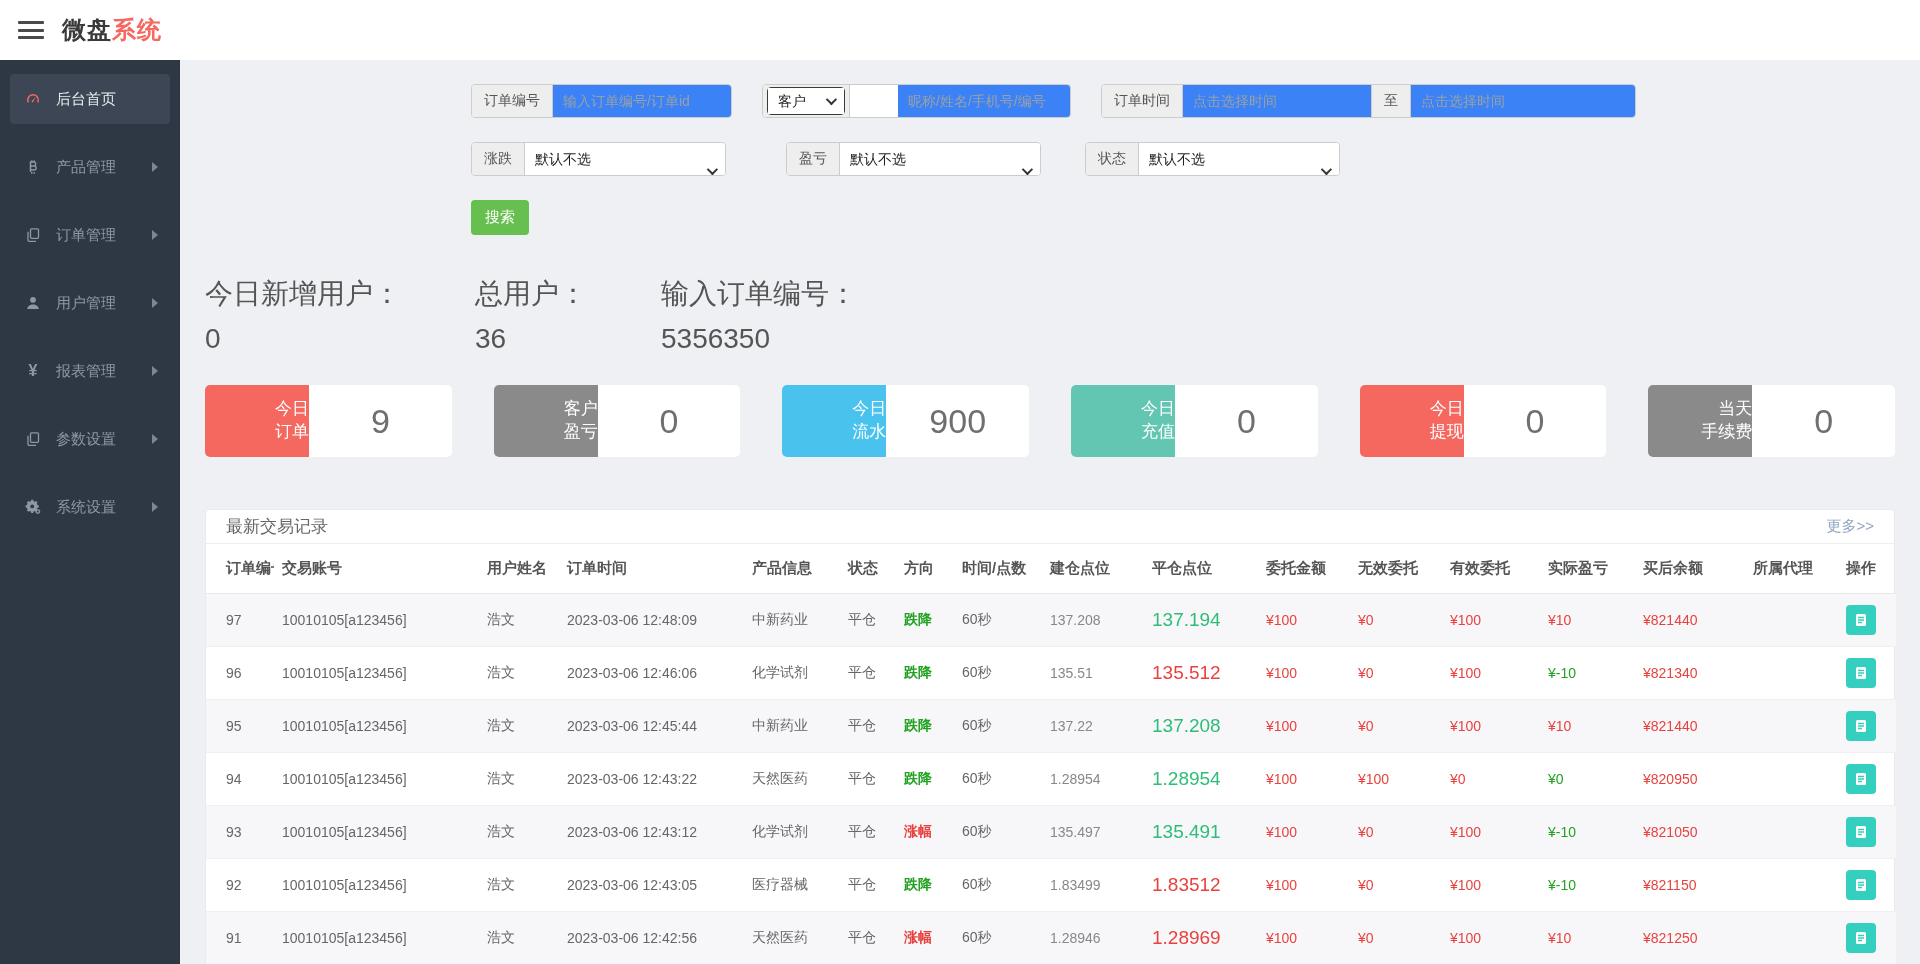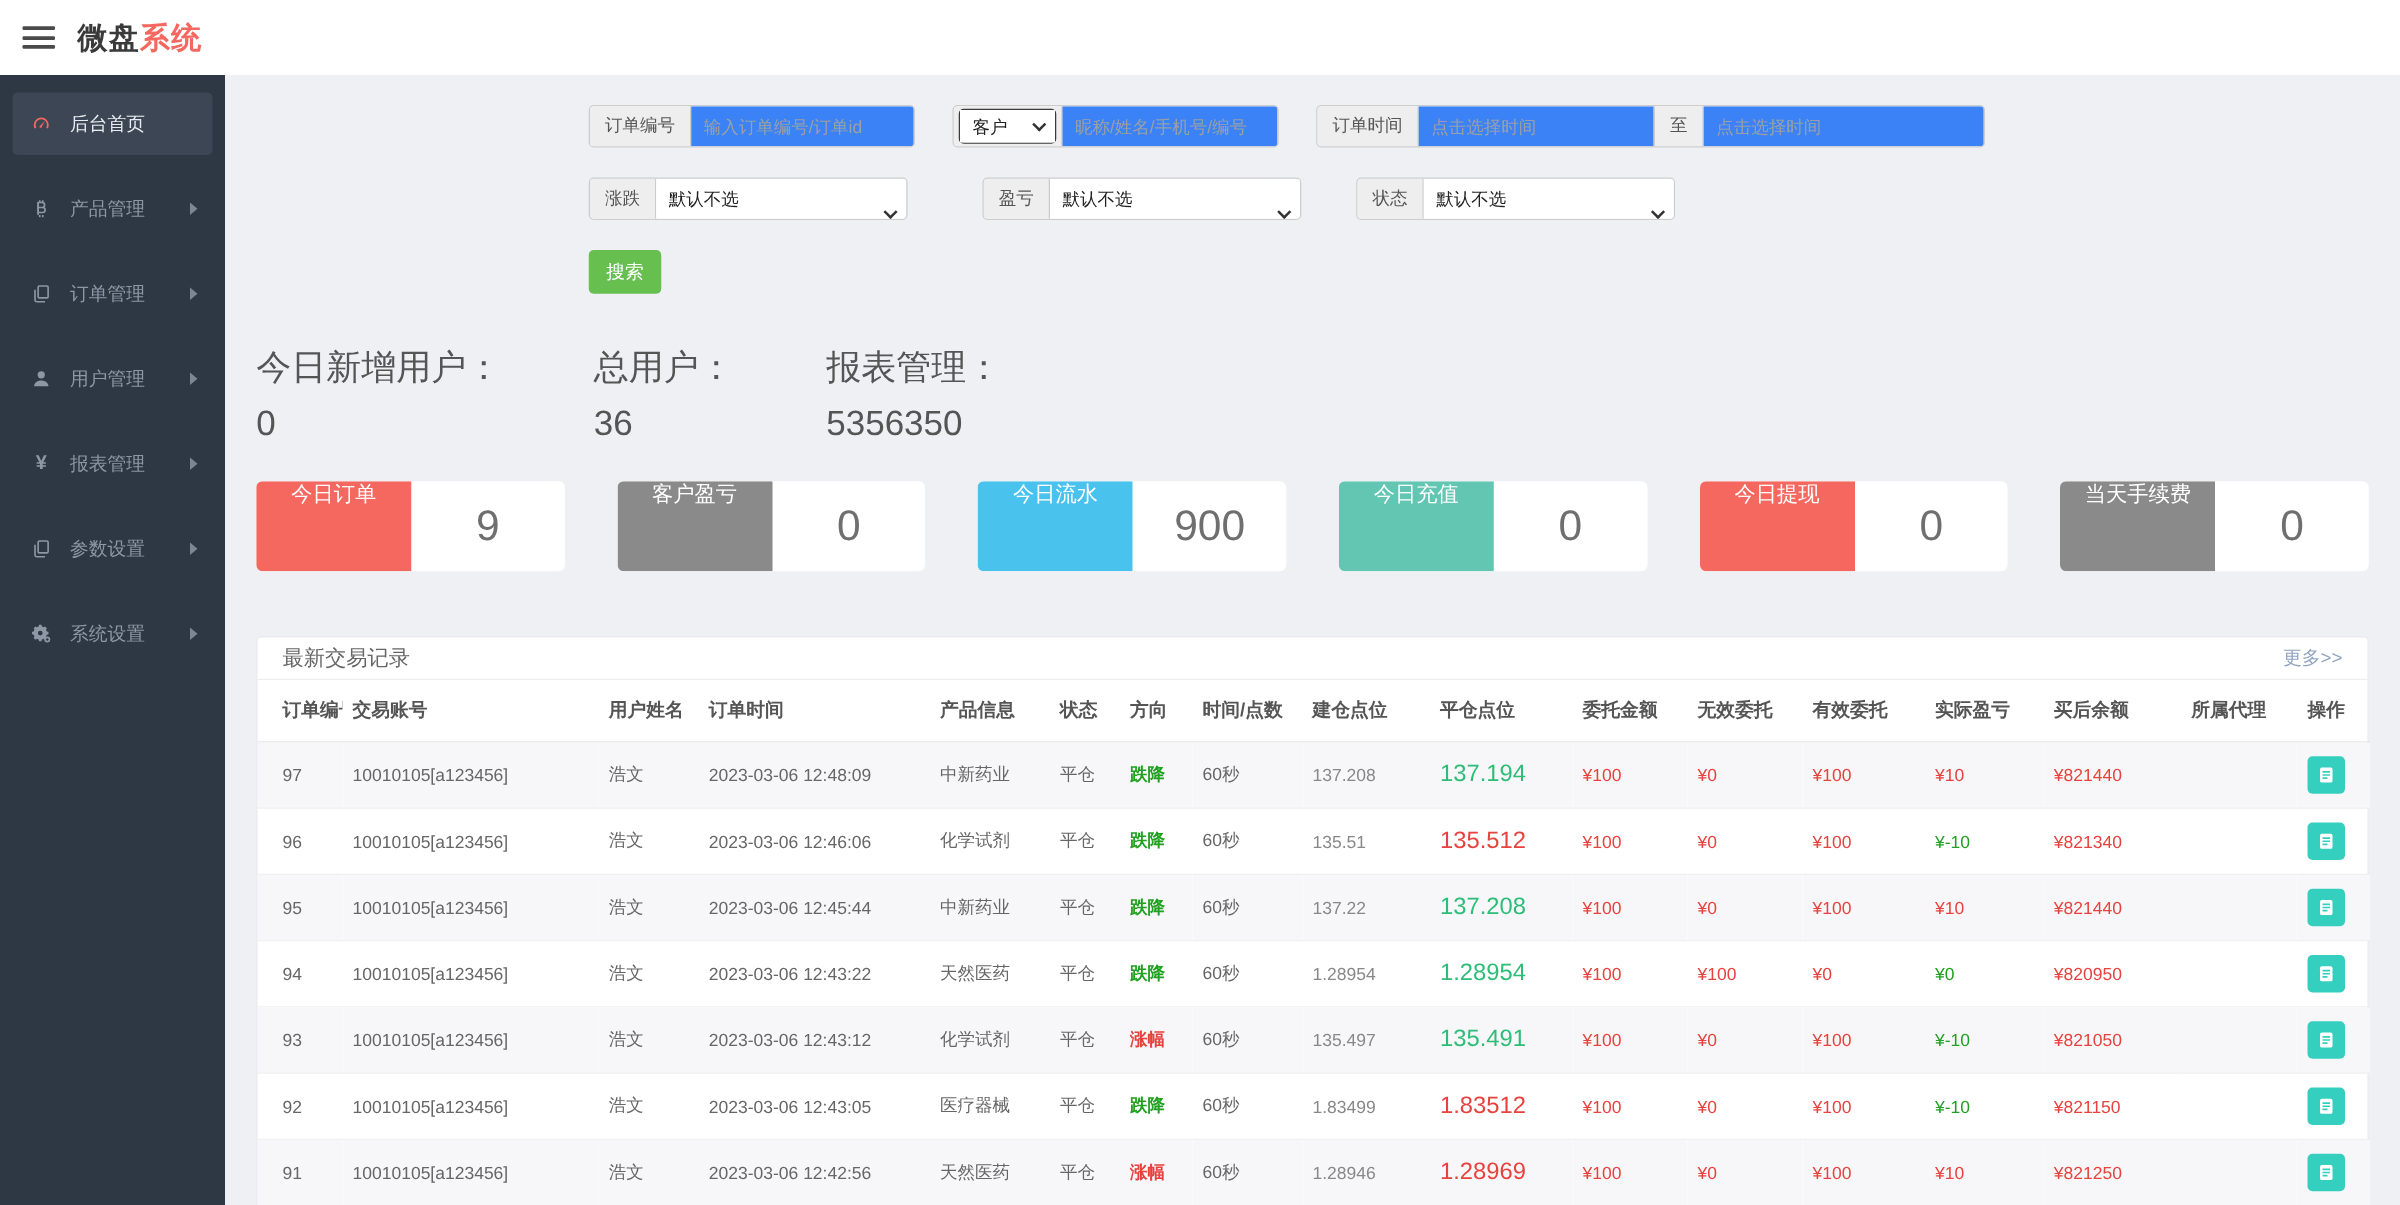--- a/index.html
+++ b/index.html
@@ -67,22 +67,22 @@
   }
 
   
   .summary { display:flex; gap:74px; margin-top:40px; font-size:28px; color:#555; align-items:baseline; }
   .summary .pair { display:flex; gap:10px;flex-direction:column; }
 
   
   .cards { display:flex; gap:42px; margin-top:30px; }
   .card { flex:1; height:72px; display:flex; border-radius:5px; overflow:hidden; background:#fff; }
   .card-label {
-    width:124px; flex:none; color:#fff; font-size:17px; line-height:1.35;
-    display:flex; flex-direction:row; align-items:flex-start; justify-content:center; text-align:center;
+    width:104px; flex:none; color:#fff; font-size:17px; line-height:1.35;
+    display:flex; flex-direction:column; align-items:flex-end; justify-content:center; text-align:center;
   }
   .card-value { flex:1; display:flex; align-items:center; justify-content:center; font-size:34px; font-weight:300; color:#6f6f6f; }
 
   
   .panel { background:#fff; border-radius:4px; margin-top:52px; border:1px solid #e9e9ee; }
   .panel-head { display:flex; align-items:center; justify-content:space-between; padding:5px 20px; border-bottom:1px solid #eee; }
   .panel-title { font-size:17px; color:#666; }
   .more-link { font-size:15px; color:#8fa3c0; text-decoration:none; cursor:pointer; }
 
   table { width:100%; border-collapse:collapse; table-layout:fixed; }
@@ -203,21 +203,21 @@
           <span class="addon">订单编号</span>
           <input type="text" style="width: 178px;" placeholder="输入订单编号/订单id">
         </div>
         <div class="group">
           <span class="customer-addon">
             <span class="customer-select sel-wrap">
               <select><option>客户</option></select>
               <span class="caret"></span>
             </span>
           </span>
-          <input type="text" style="width: 172px;" placeholder="昵称/姓名/手机号/编号">
+          <input type="text" style="width: 172px; margin-left: 48px;" placeholder="昵称/姓名/手机号/编号">
         </div>
         <div class="group">
           <span class="addon">订单时间</span>
           <input type="text" style="width: 188px;" placeholder="点击选择时间">
           <span class="addon mid">至</span>
           <input type="text" style="width: 224px;" placeholder="点击选择时间">
         </div>
       </div>
 
       <div class="filter-row">
@@ -250,21 +250,21 @@
     <div class="summary">
       <div class="pair">
         <span>今日新增用户：</span>
         <span>0</span>
       </div>
       <div class="pair">
         <span>总用户：</span>
         <span>36</span>
       </div>
       <div class="pair">
-        <span>报表管理：</span>
+        <span>输入订单编号：</span>
         <span>5356350</span>
       </div>
     </div>
 
     <div class="cards" id="cards">
   <div class="card">
     <div class="card-label" style="background: rgb(244, 104, 95);">
             <span>今日</span>
             <span>订单</span>
           </div>

